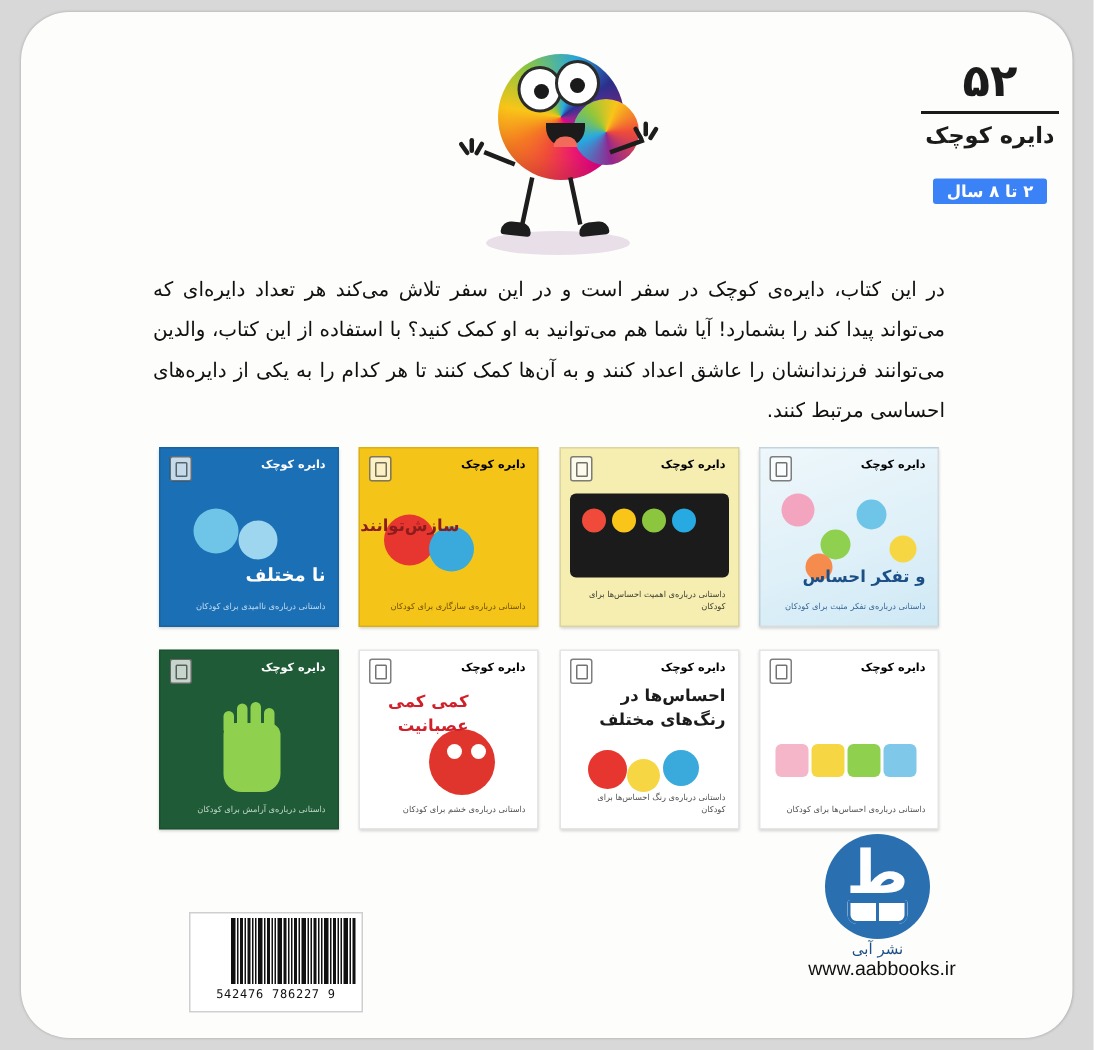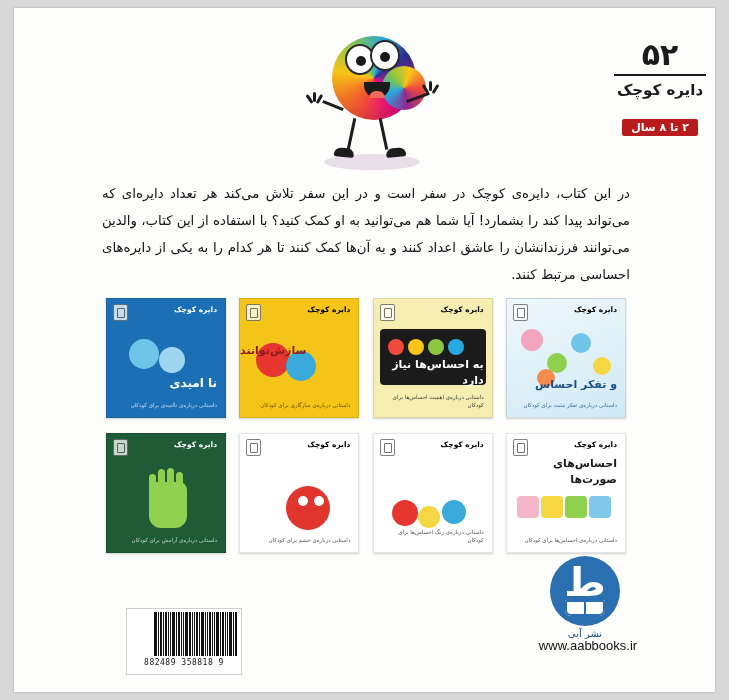--- a/index.html
+++ b/index.html
@@ -9,20 +9,21 @@
     font-family:"DejaVu Sans", sans-serif;
     overflow:hidden;
   }
   #page{
     position:absolute;
     left:14px; top:8px;
     width:701px; height:684px;
     background:#fdfdfb;
     box-shadow:0 0 2px rgba(0,0,0,.25);
     overflow:hidden;
+    border-radius:32px;
   }
 
   
   .hero{
     position:absolute;
     left:0; top:0; width:701px; height:170px;
   }
 
   
   .mascot{
@@ -109,21 +110,21 @@
     border-bottom:2px solid #1b1b1b;
     padding-bottom:2px;
   }
   .badge-title{
     font-size:15px;font-weight:bold;color:#1b1b1b;
     margin-top:5px;line-height:18px;
   }
   .badge-age{
     display:inline-block;
     margin-top:20px;
-    background:#b91c1c;color:#fff;
+    background:#3b82f6;color:#fff;
     font-size:11px;font-weight:bold;
     padding:2px 9px;border-radius:2px;
   }
 
   
   .blurb{
     position:absolute;
     left:88px; top:172px;
     width:528px;
     direction:rtl; text-align:justify;
@@ -302,71 +303,71 @@
       </div>
 
       <div class="book b2">
         <div class="pub"></div>
         <div style="position:absolute;left:6px;top:30px;width:106px;height:56px;background:#1b1b1b;border-radius:4px;"></div>
         <div class="blob" style="left:14px;top:40px;width:16px;height:16px;background:#f04b3a;"></div>
         <div class="blob" style="left:34px;top:40px;width:16px;height:16px;background:#f9c518;"></div>
         <div class="blob" style="left:54px;top:40px;width:16px;height:16px;background:#8cc63f;"></div>
         <div class="blob" style="left:74px;top:40px;width:16px;height:16px;background:#27a9e1;"></div>
         <div class="bk-series">دایره کوچک</div>
-        <div class="bk-title" style="left:8px;top:58px;width:102px;font-size:11px;color:#ffffff;">به احساس‌ها نیاز دارد</div>
         <div class="bk-sub" style="left:8px;bottom:8px;width:102px;color:#1b1b1b;">داستانی درباره‌ی اهمیت احساس‌ها برای کودکان</div>
       </div>
 
       <div class="book b3">
         <div class="pub"></div>
         <div class="blob" style="left:16px;top:44px;width:34px;height:34px;background:#e7362f;"></div>
         <div class="blob" style="left:46px;top:52px;width:30px;height:30px;background:#3aa9dc;"></div>
         <div class="bk-series">دایره کوچک</div>
         <div class="bk-title" style="left:8px;top:44px;width:58px;font-size:11px;color:#8a1c1c;">سازش‌توانند</div>
         <div class="bk-sub" style="left:8px;bottom:8px;width:102px;color:#5b3a00;">داستانی درباره‌ی سازگاری برای کودکان</div>
       </div>
 
       <div class="book b4">
         <div class="pub"></div>
         <div class="blob" style="left:22px;top:40px;width:30px;height:30px;background:#6fc5e8;"></div>
         <div class="blob" style="left:52px;top:48px;width:26px;height:26px;background:#9fd6ef;"></div>
         <div class="bk-series" style="color:#fff;">دایره کوچک</div>
-        <div class="bk-title" style="left:8px;bottom:26px;width:102px;font-size:12px;color:#ffffff;">نا امیدی</div>
+        <div class="bk-title" style="left:8px;bottom:26px;width:102px;font-size:12px;color:#ffffff;">نا مختلف</div>
         <div class="bk-sub" style="left:8px;bottom:8px;width:102px;color:#dbeaf7;">داستانی درباره‌ی ناامیدی برای کودکان</div>
       </div>
     </div>
 
     <div class="row">
 
       <div class="book b5">
         <div class="pub"></div>
         <div class="blob" style="left:10px;top:62px;width:22px;height:22px;background:#f4b6c8;border-radius:4px;"></div>
         <div class="blob" style="left:34px;top:62px;width:22px;height:22px;background:#f6d743;border-radius:4px;"></div>
         <div class="blob" style="left:58px;top:62px;width:22px;height:22px;background:#8fd14f;border-radius:4px;"></div>
         <div class="blob" style="left:82px;top:62px;width:22px;height:22px;background:#7fc8ea;border-radius:4px;"></div>
         <div class="bk-series">دایره کوچک</div>
-        <div class="bk-title" style="left:8px;top:22px;width:102px;font-size:11px;color:#1b1b1b;">احساس‌های صورت‌ها</div>
         <div class="bk-sub" style="left:8px;bottom:8px;width:102px;color:#333;">داستانی درباره‌ی احساس‌ها برای کودکان</div>
       </div>
 
       <div class="book b6">
         <div class="pub"></div>
         <div class="blob" style="left:18px;top:66px;width:26px;height:26px;background:#e7362f;"></div>
         <div class="blob" style="left:44px;top:72px;width:22px;height:22px;background:#f6d743;"></div>
         <div class="blob" style="left:68px;top:66px;width:24px;height:24px;background:#3aa9dc;"></div>
         <div class="bk-series">دایره کوچک</div>
+        <div class="bk-title" style="left:8px;top:22px;width:102px;font-size:11px;color:#1b1b1b;">احساس‌ها در رنگ‌های مختلف</div>
         <div class="bk-sub" style="left:8px;bottom:8px;width:102px;color:#333;">داستانی درباره‌ی رنگ احساس‌ها برای کودکان</div>
       </div>
 
       <div class="book b7">
         <div class="pub"></div>
         <div class="blob" style="left:46px;top:52px;width:44px;height:44px;background:#e0352c;"></div>
         <div class="blob" style="left:58px;top:62px;width:10px;height:10px;background:#fff;"></div>
         <div class="blob" style="left:74px;top:62px;width:10px;height:10px;background:#fff;"></div>
         <div class="bk-series">دایره کوچک</div>
+        <div class="bk-title" style="left:8px;top:26px;width:64px;font-size:11px;color:#d0202a;">کمی کمی عصبانیت</div>
         <div class="bk-sub" style="left:8px;bottom:8px;width:102px;color:#333;">داستانی درباره‌ی خشم برای کودکان</div>
       </div>
 
       <div class="book b8">
         <div class="pub"></div>
         <div style="position:absolute;left:42px;top:48px;width:38px;height:46px;background:#8fd14f;border-radius:8px 8px 12px 12px;"></div>
         <div style="position:absolute;left:42px;top:40px;width:7px;height:16px;background:#8fd14f;border-radius:4px;"></div>
         <div style="position:absolute;left:51px;top:35px;width:7px;height:20px;background:#8fd14f;border-radius:4px;"></div>
         <div style="position:absolute;left:60px;top:34px;width:7px;height:21px;background:#8fd14f;border-radius:4px;"></div>
         <div style="position:absolute;left:69px;top:38px;width:7px;height:18px;background:#8fd14f;border-radius:4px;"></div>
@@ -404,21 +405,21 @@
         <i style="width:1px"></i>
       <i style="width:3px"></i>
         <i style="width:1px"></i>
         <i style="width:1px"></i>
         <i style="width:2px"></i>
       <i style="width:1px"></i>
         <i style="width:2px"></i>
         <i style="width:1px"></i>
         <i style="width:3px"></i>
     </div>
-    <div class="barnum">9 358818 882489</div>
+    <div class="barnum">9 786227 542476</div>
   </div>
 
   <div class="logo">
     <div class="logo-mark">
       <div class="logo-circle"></div>
       <div class="logo-glyph">ط</div>
       <div class="logo-book"></div>
     </div>
     <div class="logo-name">نشر آبی</div>
   </div>

